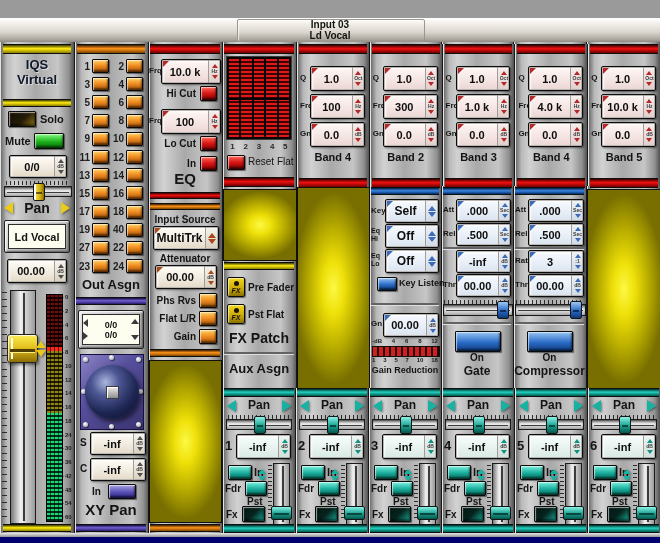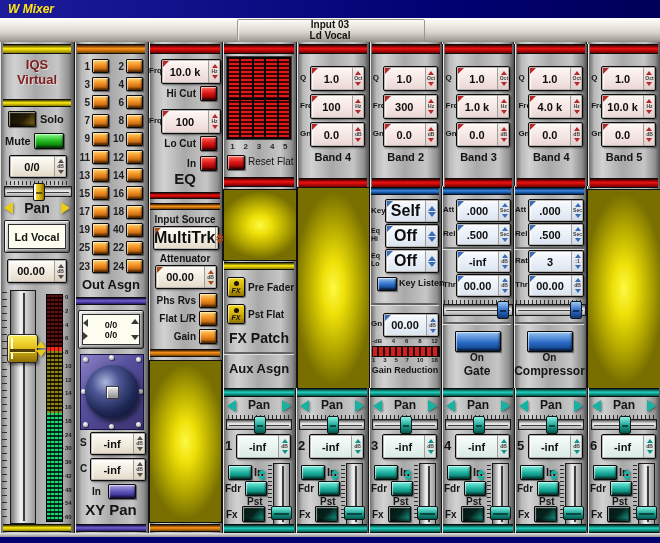--- a/index.html
+++ b/index.html
@@ -56,21 +56,21 @@
     border-bottom:4px solid var(--acc,#555);}
   .tri-dn{width:0;height:0;border-left:3px solid transparent;border-right:3px solid transparent;
     border-top:4px solid var(--acc,#555);}
   .cnr::before{content:"";position:absolute;left:1px;top:1px;width:0;height:0;
     border-top:6px solid var(--acc,#888);border-right:6px solid transparent;}
   .th-red{--acc:#b52828;}
   .th-blue{--acc:#3a6cba;}
   .th-teal{--acc:#0f9384;}
   .th-orange{--acc:#a8491a;}
   .th-gray{--acc:#4f4f4f;}
-  .drop .val{font-size:16px;}
+  .drop .val{font-size:12px;}
   .drop .unit{width:12px;}
   .drop .tri-up{border-left-width:4px;border-right-width:4px;border-bottom-width:5px;}
   .drop .tri-dn{border-left-width:4px;border-right-width:4px;border-top-width:5px;}
   
   .led{border:1px solid #0a0a0a;border-radius:1px;
     box-shadow:inset 1px 1px 1px rgba(255,255,255,.6),inset -1px -2px 2px rgba(0,0,0,.5),1px 1px 1px rgba(0,0,0,.5);}
   .b-orange{background:linear-gradient(180deg,#ffd468 0%,#f29024 45%,#a85206 100%);}
   .b-darkgold{background:linear-gradient(135deg,#120e06 0%,#261c07 55%,#96781a 100%);}
   .b-green{background:linear-gradient(180deg,#86ff86,#1cb01c 55%,#076d07);}
   .b-red{background:linear-gradient(180deg,#ff6a58,#d81414 50%,#7c0202);}
@@ -156,31 +156,28 @@
     border:1px solid #3c3c3c;box-shadow:inset 1px 1px 0 #fff;}
   .xydot{position:absolute;width:5px;height:5px;border-radius:50%;
     background:radial-gradient(circle at 35% 30%,#fff,#b8b8b8 70%,#888);box-shadow:1px 1px 1px rgba(0,0,0,.5);}
   
   .bandhost{display:flex;}
   .bandcell{flex:1;position:relative;border-left:1px solid #161616;box-shadow:inset 1px 0 0 #e3e3e3;}
   .auxhost{display:flex;}
   .auxcell{flex:1;position:relative;border-left:1px solid #161616;box-shadow:inset 1px 0 0 #e3e3e3;}
   .s8{font-size:8px;} .s9{font-size:9px;} .s10{font-size:10px;} .s11{font-size:11px;}
   .s12{font-size:12px;} .s13{font-size:13px;} .s14{font-size:14px;} .s15{font-size:15px;}
-  .brand{color:#7f1d1d;font-size:13px;line-height:15px;font-weight:bold;text-align:center;
+  .brand{color:#0f172a;font-size:13px;line-height:15px;font-weight:bold;text-align:center;
     text-shadow:1px 1px 0 rgba(255,255,255,.5);}
 </style>
 </head>
 <body>
 
 <div id="stage">
 
-  <div class="abs titlebar">
-    <span class="abs titletext">W Mixer</span>
-  </div>
 
   <div class="abs header">
     <div class="abs headerbox" style="top:1px;"></div>
     <div class="abs headertxt" style="top:1px;">
       <div>Input 03</div>
       <div>Ld Vocal</div>
     </div>
   </div>
 
   <div class="abs col" style="left:0;width:74px;border-left:none;"></div>
@@ -345,21 +342,21 @@
       </div>
       <div class="asgnwrap">
         <span class="asgnnum">19</span>
         <span class="led b-orange asgnbtn"></span>
       </div>
       <div class="asgnwrap">
         <span class="asgnnum">40</span>
         <span class="led b-orange asgnbtn"></span>
       </div>
       <div class="asgnwrap">
-        <span class="asgnnum">25</span>
+        <span class="asgnnum">27</span>
         <span class="led b-orange asgnbtn"></span>
       </div>
       <div class="asgnwrap">
         <span class="asgnnum">22</span>
         <span class="led b-orange asgnbtn"></span>
       </div>
       <div class="asgnwrap">
         <span class="asgnnum">23</span>
         <span class="led b-orange asgnbtn"></span>
       </div>

